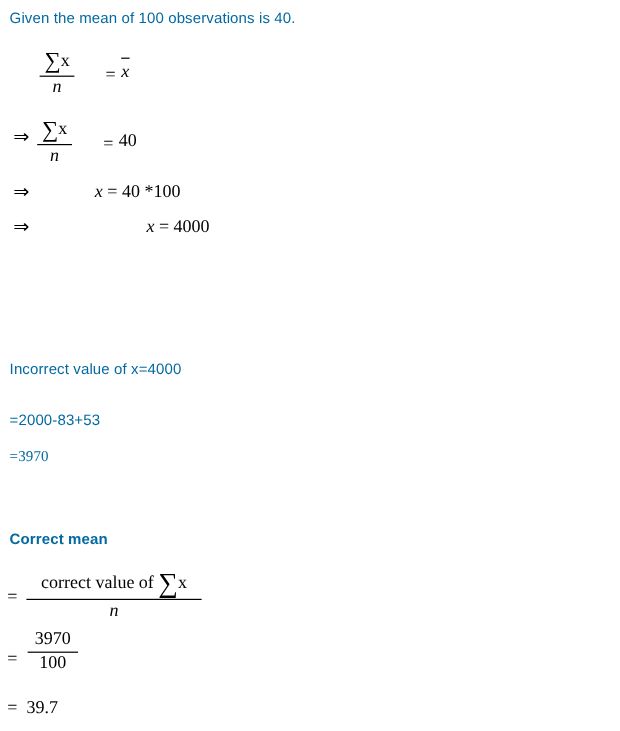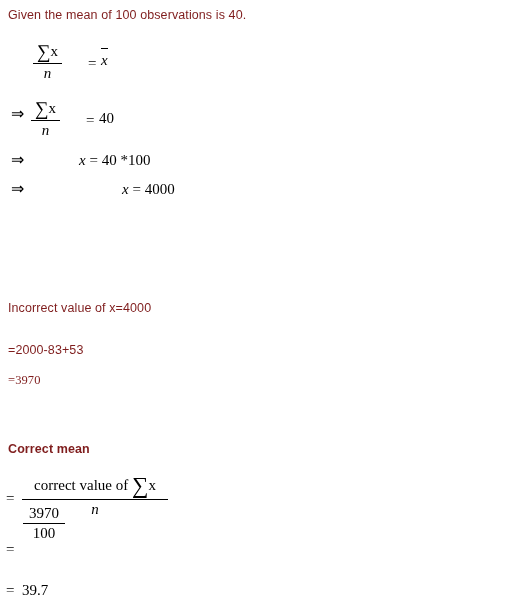--- a/index.html
+++ b/index.html
@@ -19,21 +19,21 @@
     position: relative;
     width: 517px;
     height: 609px;
     background: #ffffff;
   }
 
   
   .prose {
     position: absolute;
     left: 8px;
-    color: #7f1d1d;
+    color: #0369a1;
     font-size: 12.5px;
     font-family: "Liberation Sans", sans-serif;
     white-space: nowrap;
     letter-spacing: 0.1px;
   }
 
   
   .math {
     position: absolute;
     color: #000000;
@@ -154,21 +154,21 @@
     <div class="eqsign" style="left:6px; top:490px;">=</div>
     <div class="frac" style="left:22px; top:474px; font-size:15px; width:146px;">
       <span class="num"><span>correct value of</span> <span class="sigma sigma-lg">∑</span><span class="var">x</span></span>
       <span class="bar"></span>
       <span class="den">n</span>
     </div>
   </div>
 
   <div>
     <div class="eqsign" style="left:6px; top:541px;">=</div>
-    <div class="frac" style="left:23px; top:506px; font-size:15px; width:42px;">
+    <div class="frac" style="left:23px; top:526px; font-size:15px; width:42px;">
       <span class="num" style="font-style:normal;">3970</span>
       <span class="bar"></span>
       <span class="den" style="font-style:normal;">100</span>
     </div>
   </div>
 
   <div>
     <div class="eqsign" style="left:6px; top:582px;">=</div>
     <div class="math" style="left:22px; top:582px;">39.7</div>
   </div>

